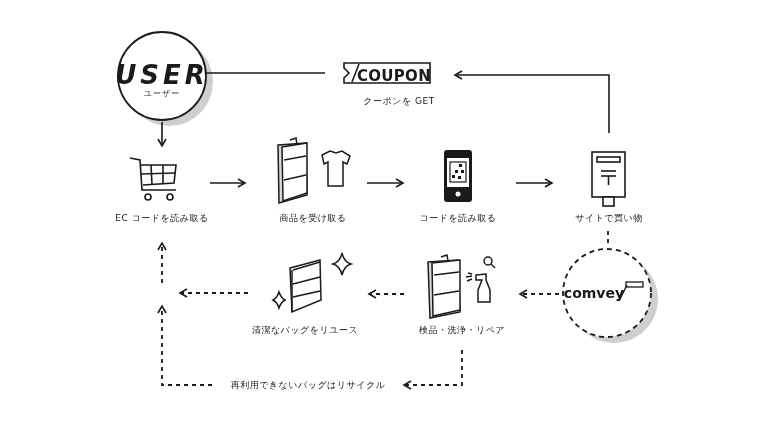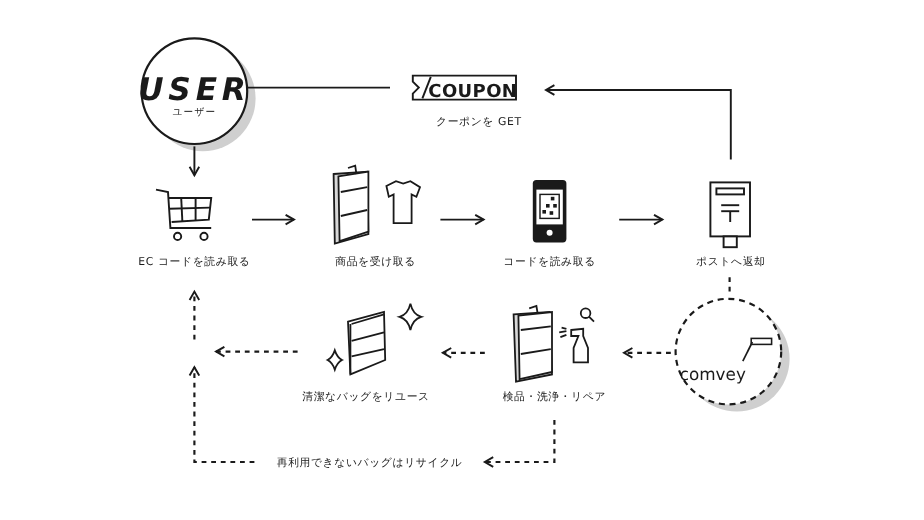--- a/index.html
+++ b/index.html
@@ -9,21 +9,21 @@
     .lbl { position: absolute; font-size: 9px; letter-spacing: 0.5px; white-space: nowrap;
            transform: translateX(-50%); color: #1a1a1a; }
     .user-title { position: absolute; left: 162px; top: 60px; transform: translateX(-50%);
                   font-family: "DejaVu Sans", sans-serif; font-weight: bold; font-style: italic;
                   font-size: 26px; letter-spacing: 4px; }
     .user-sub { position: absolute; left: 162px; top: 88px; transform: translateX(-50%);
                 font-size: 8px; letter-spacing: 1px; }
     .coupon-text { position: absolute; left: 394px; top: 67px; transform: translateX(-50%);
                    font-size: 15px; font-weight: bold; letter-spacing: 0.3px; }
     .comvey-text { position: absolute; left: 594px; top: 285px; transform: translateX(-50%);
-                   font-size: 14px; font-weight: normal; margin-top: 20px; }
+                   font-size: 14px; font-weight: bold; }
   </style>
 </head>
 <body>
 
 <svg id="canvas" viewBox="0 0 770 433" xmlns="http://www.w3.org/2000/svg">
   <defs>
     <marker id="arrowOpen" markerWidth="10" markerHeight="10" refX="8" refY="5" orient="auto" markerUnits="userSpaceOnUse">
       <path d="M1,1 L8,5 L1,9" fill="none" stroke="#1a1a1a" stroke-width="1.6"></path>
     </marker>
   </defs>
@@ -135,20 +135,20 @@
 
 <div class="user-title">USER</div>
 <div class="user-sub">ユーザー</div>
 
 <div class="coupon-text">COUPON</div>
 <div class="lbl" style="left:389px; top:95px;margin-left:10px;">クーポンを GET</div>
 
 <div class="lbl" style="left:162px; top:212px;">EC コードを読み取る</div>
 <div class="lbl" style="left:313px; top:212px;">商品を受け取る</div>
 <div class="lbl" style="left:458px; top:212px;">コードを読み取る</div>
-<div class="lbl" style="left:609px; top:212px;">ポストへ返却</div>
+<div class="lbl" style="left:609px; top:212px;">サイトで買い物</div>
 
 <div class="comvey-text">comvey</div>
 
 <div class="lbl" style="left:462px; top:324px;">検品・洗浄・リペア</div>
 <div class="lbl" style="left:305px; top:324px;">清潔なバッグをリユース</div>
 
 <div class="lbl" style="left:308px; top:379px;text-align:center;">再利用できないバッグはリサイクル</div>
 
 </body></html>

